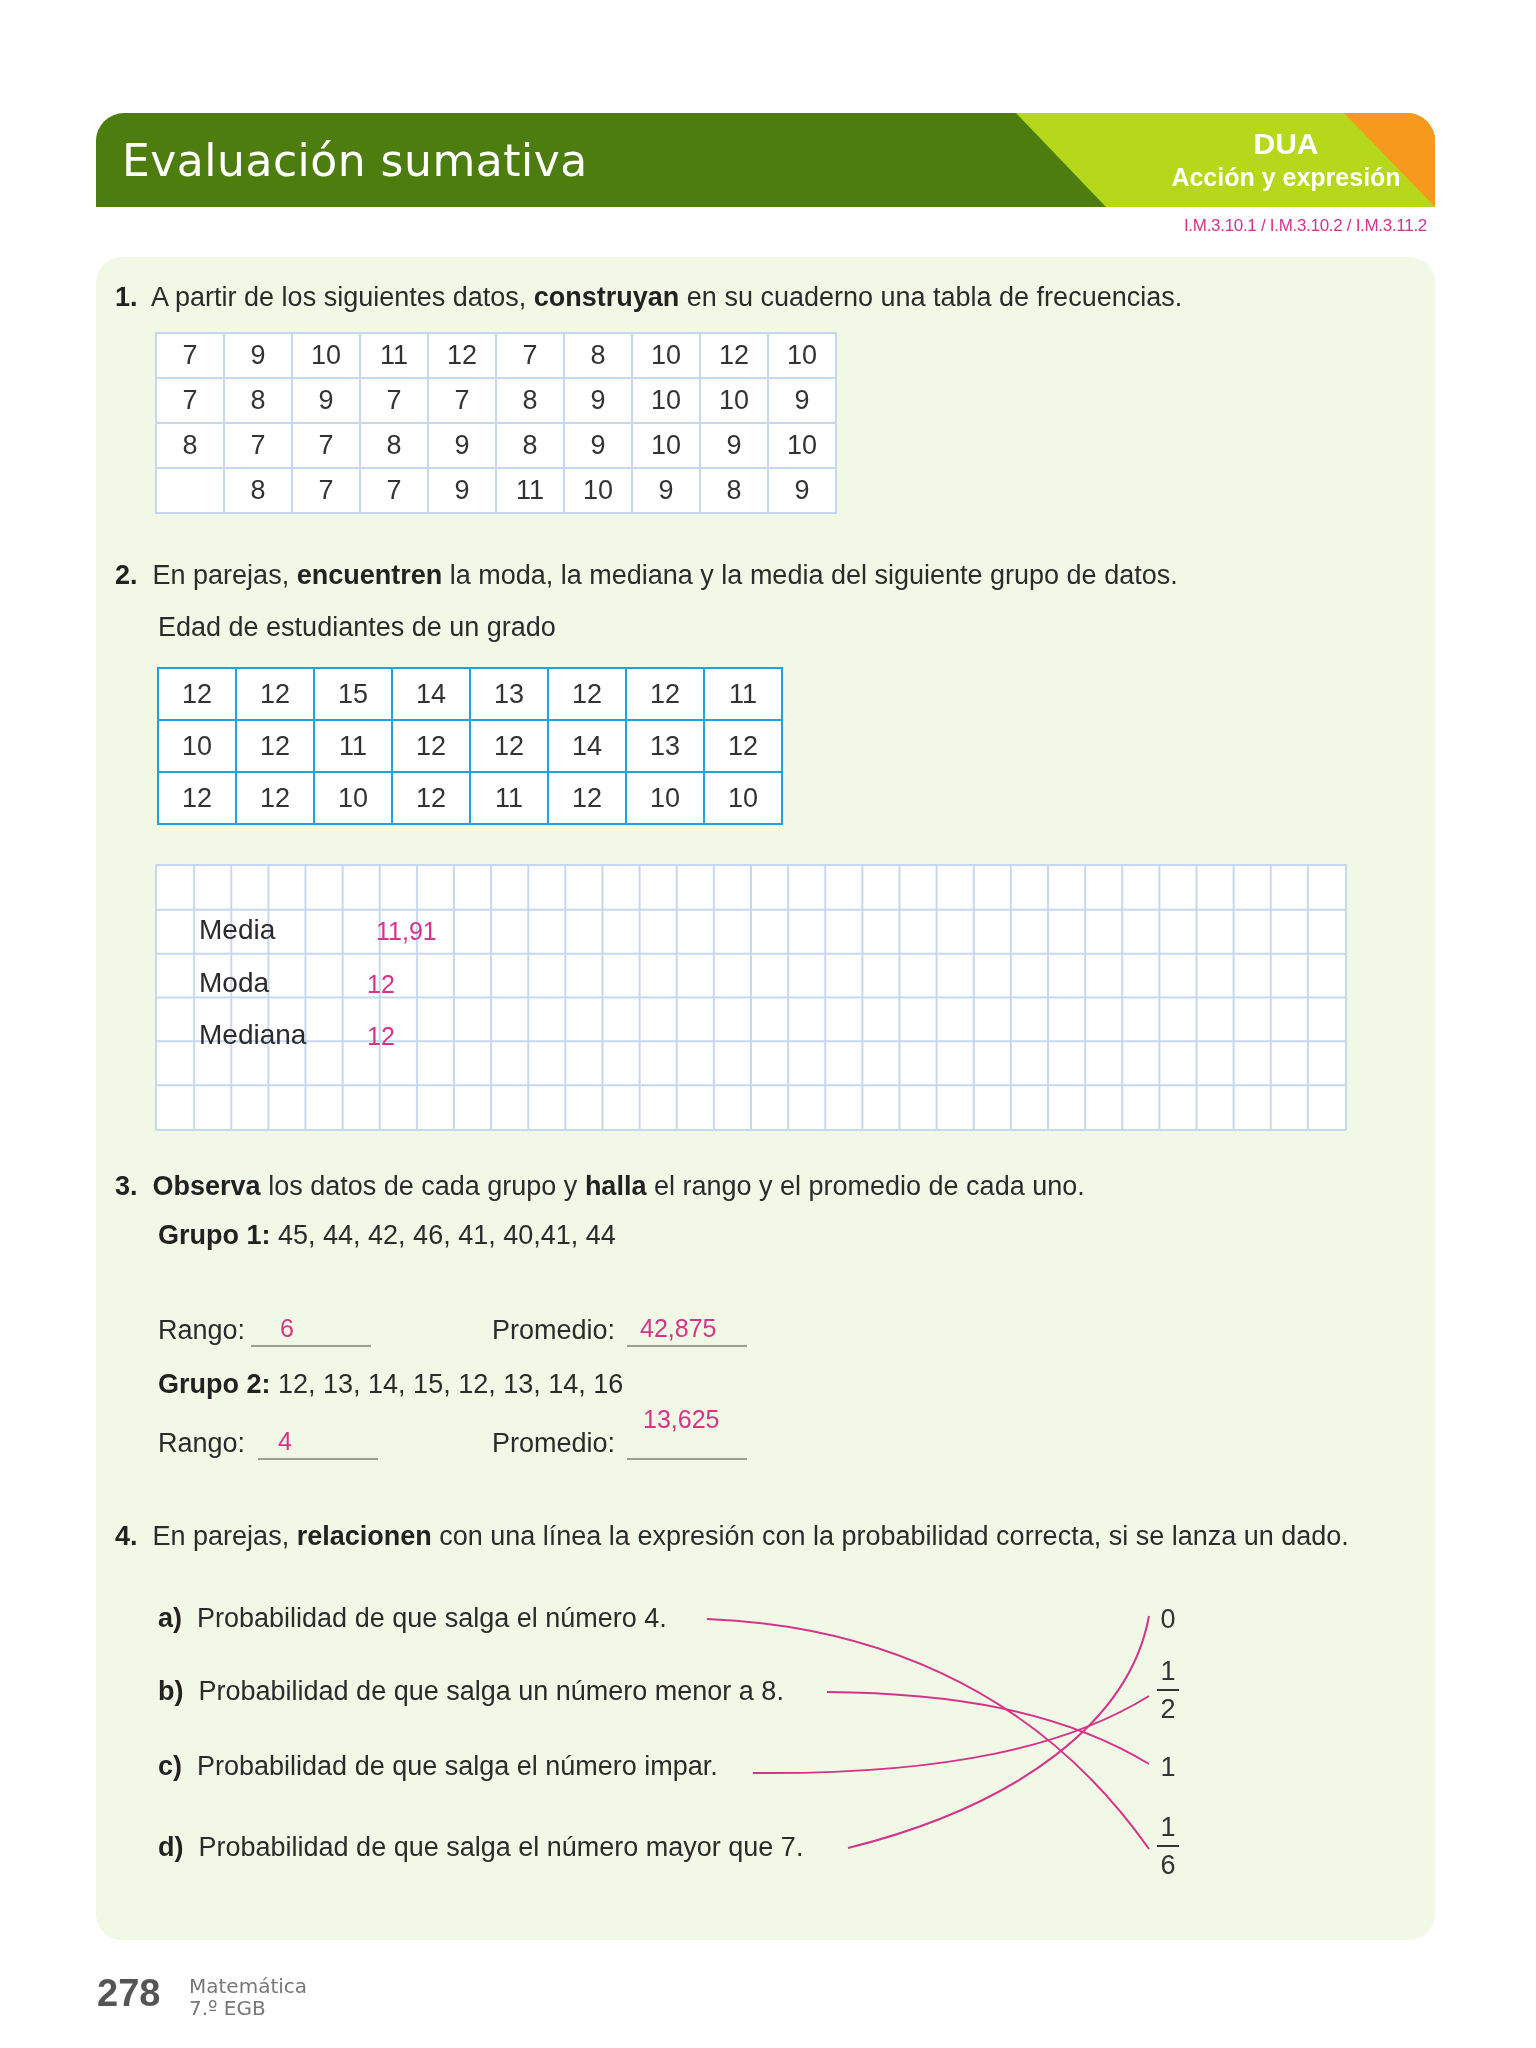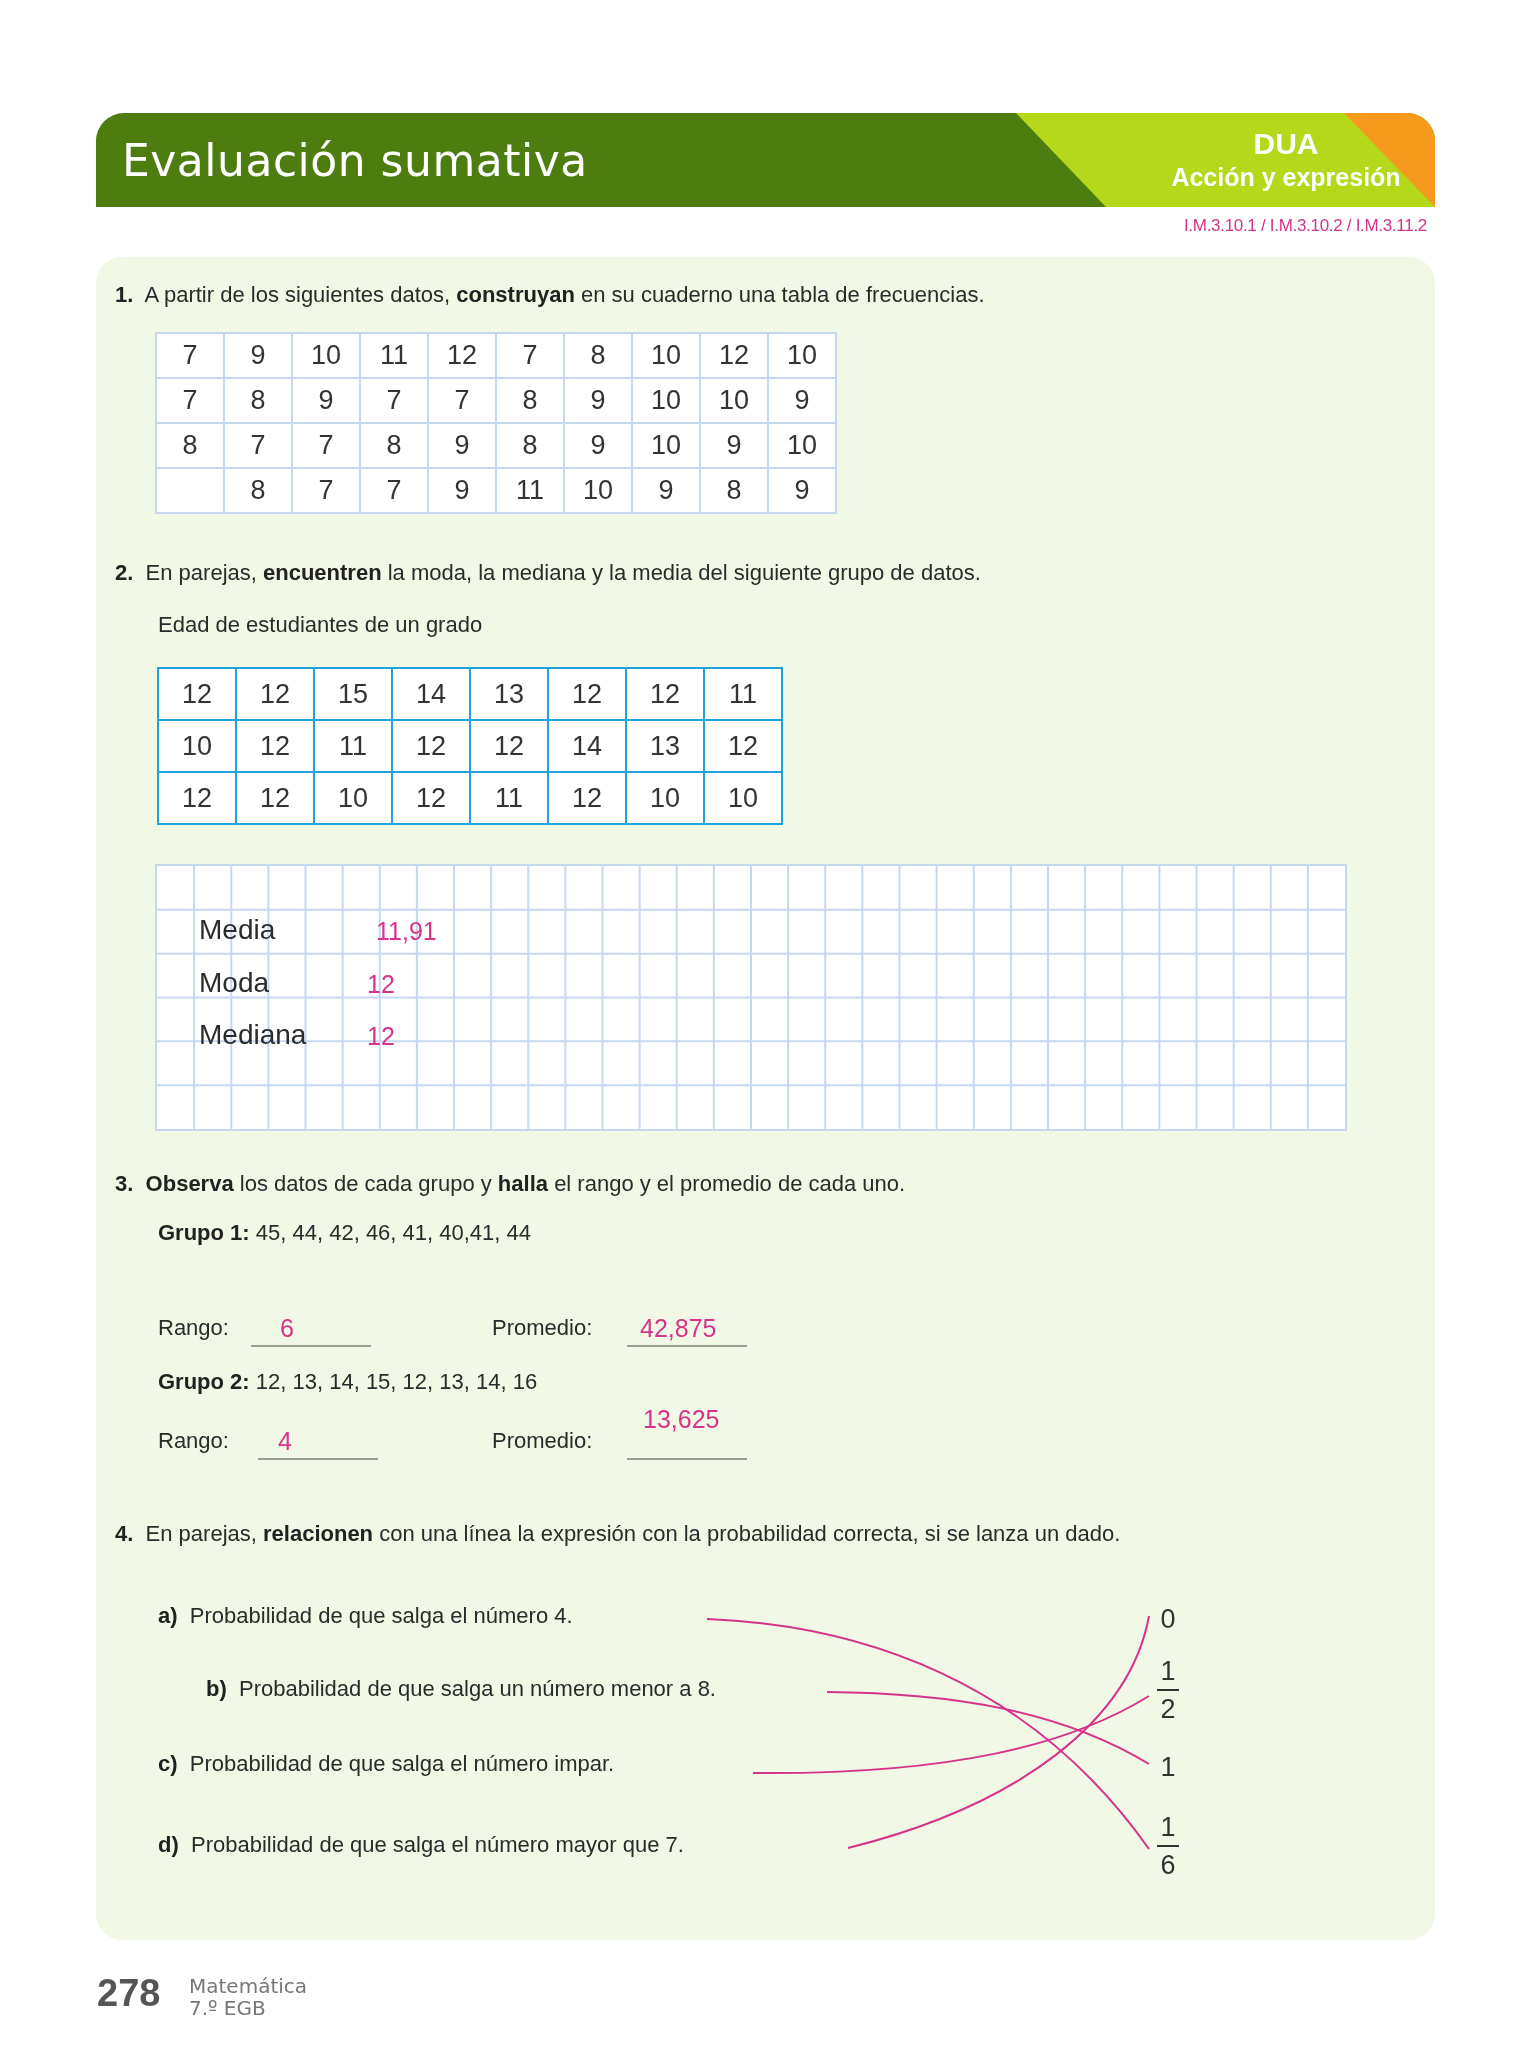--- a/index.html
+++ b/index.html
@@ -22,21 +22,21 @@
   }
   #dua-title { left: 1095px; top: 14px; width: 190px; text-align: center; font-size: 30px; font-weight: bold; color: #fff; }
   #dua-sub { left: 1060px; top: 50px; width: 260px; text-align: center; font-size: 25px; font-weight: bold; color: #fff; }
 
   #codes { right: 109px; top: 216px; font-size: 17px; color: #d6338a; letter-spacing: -0.3px; }
 
   
   #panel { left: 96px; top: 257px; width: 1339px; height: 1683px; background: #f1f8e6; border-radius: 26px; }
 
   .qnum { font-weight: bold; color: #222; }
-  .qline { font-size: 22px; white-space: nowrap; color: #2b2b2b; }
+  .qline { font-size: 27px; white-space: nowrap; color: #2b2b2b; }
   .qline b { font-weight: bold; color: #222; }
 
   
   table.t1 { border-collapse: collapse; background: #fff; }
   table.t1 td {
     width: 66px; height: 43px; padding: 0; text-align: center; font-size: 27px; color: #333;
     border: 2px solid #c6d8ef;
   }
   table.t2 { border-collapse: collapse; background: #fff; }
   table.t2 td {
@@ -257,21 +257,21 @@
   <span class="qnum">4.</span>&nbsp;
   <span>En parejas,</span>
   <b>relacionen</b>
   <span>con una línea la expresión con la probabilidad correcta, si se lanza un dado.</span>
 </div>
 
 <div class="abs qline" style="left:158px; top:1603px;">
   <b>a)</b>&nbsp;
   <span>Probabilidad de que salga el número 4.</span>
 </div>
-<div class="abs qline" style="left:158px; top:1676px;margin-left:48px;">
+<div class="abs qline" style="left:158px; top:1676px;">
   <b>b)</b>&nbsp;
   <span>Probabilidad de que salga un número menor a 8.</span>
 </div>
 <div class="abs qline" style="left:158px; top:1751px;">
   <b>c)</b>&nbsp;
   <span>Probabilidad de que salga el número impar.</span>
 </div>
 <div class="abs qline" style="left:158px; top:1832px;">
   <b>d)</b>&nbsp;
   <span>Probabilidad de que salga el número mayor que 7.</span>

